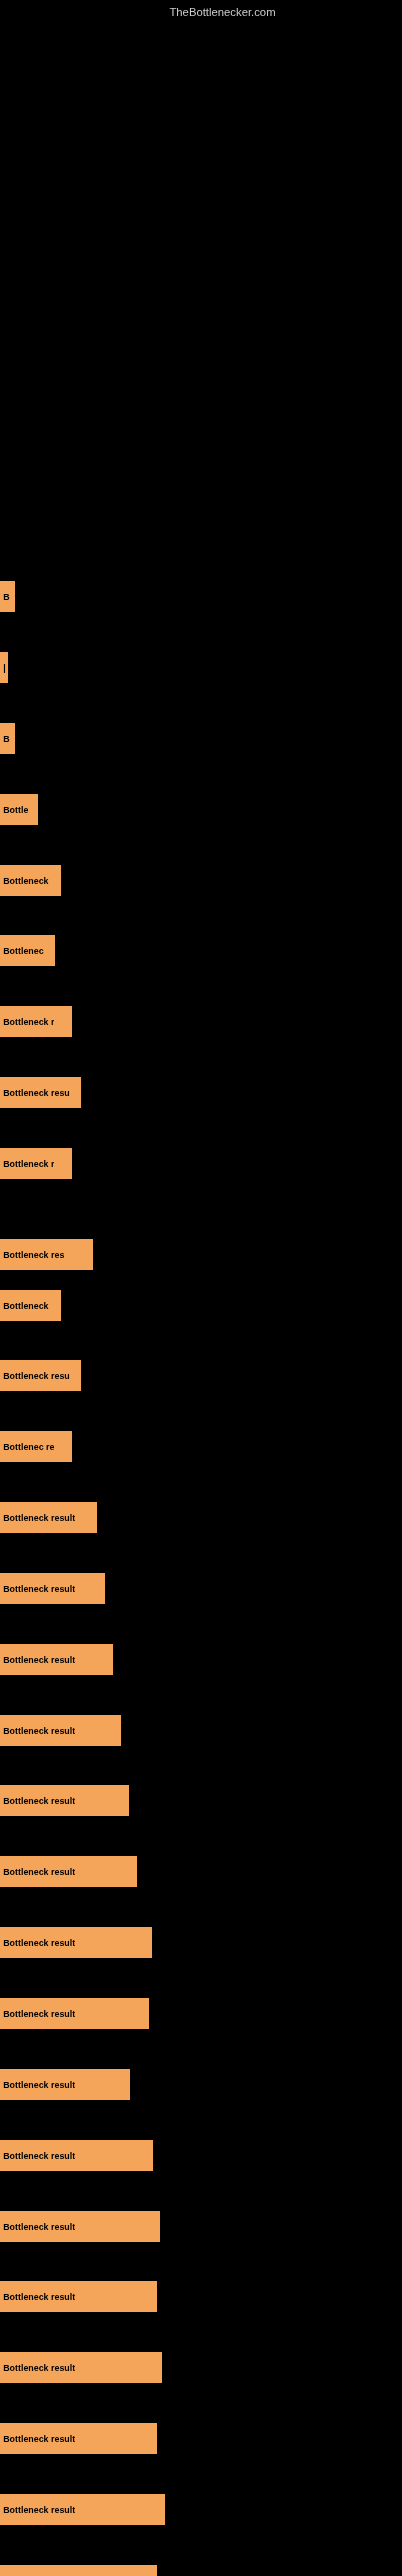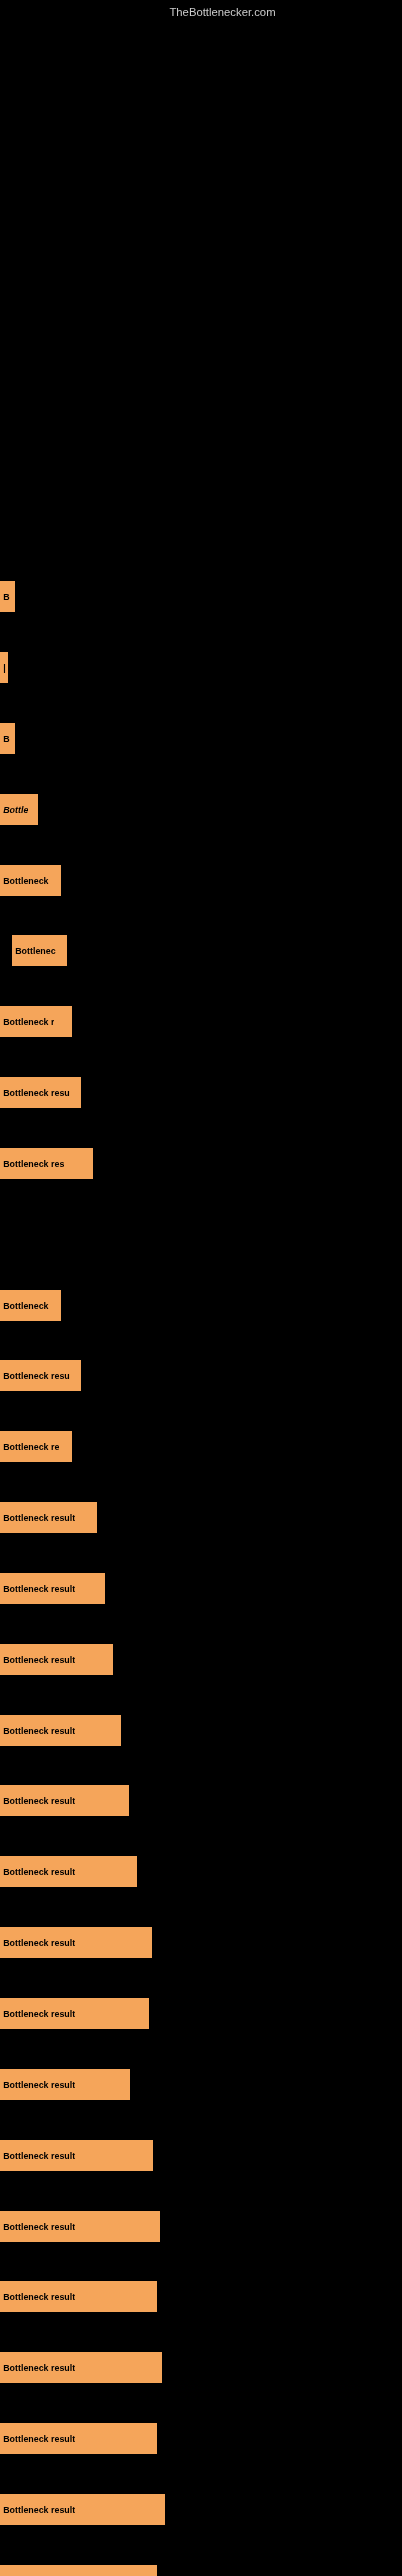--- a/index.html
+++ b/index.html
@@ -47,49 +47,49 @@
 
 <div class="bottleneck-bar" style="top: 581px; width: 14.5px;">
     <span>B</span>
   </div>
 <div class="bottleneck-bar" style="top: 652px; width: 8px;">
     <span>|</span>
   </div>
 <div class="bottleneck-bar" style="top: 723px; width: 14.5px;">
     <span>B</span>
   </div>
-<div class="bottleneck-bar" style="top: 794px; width: 38px; font-style: italic;">
+<div class="bottleneck-bar" style="top: 794px; width: 38px;">
     <span>Bottle</span>
   </div>
 <div class="bottleneck-bar" style="top: 865px; width: 61px;">
     <span>Bottleneck</span>
   </div>
-<div class="bottleneck-bar" style="top: 935px; width: 55px; margin-left: 12px;">
+<div class="bottleneck-bar" style="top: 935px; width: 55px;">
     <span>Bottlenec</span>
   </div>
 <div class="bottleneck-bar" style="top: 1006px; width: 72px;">
     <span>Bottleneck r</span>
   </div>
 <div class="bottleneck-bar" style="top: 1077px; width: 81px;">
     <span>Bottleneck resu</span>
   </div>
 <div class="bottleneck-bar" style="top: 1148px; width: 72px;">
     <span>Bottleneck r</span>
   </div>
-<div class="bottleneck-bar" style="top: 1148px; width: 93px; text-align: right;">
+<div class="bottleneck-bar" style="top: 1239px; width: 93px; text-align: right;">
     <span>Bottleneck res</span>
   </div>
 <div class="bottleneck-bar" style="top: 1290px; width: 61px;">
     <span>Bottleneck</span>
   </div>
 <div class="bottleneck-bar" style="top: 1360px; width: 81px;">
     <span>Bottleneck resu</span>
   </div>
 <div class="bottleneck-bar" style="top: 1431px; width: 72px;">
-    <span>Bottleneck re</span>
+    <span>Bottlenec re</span>
   </div>
 <div class="bottleneck-bar" style="top: 1502px; width: 97px;">
     <span>Bottleneck result</span>
   </div>
 <div class="bottleneck-bar" style="top: 1573px; width: 105px;">
     <span>Bottleneck result</span>
   </div>
 <div class="bottleneck-bar" style="top: 1644px; width: 113px;">
     <span>Bottleneck result</span>
   </div>

